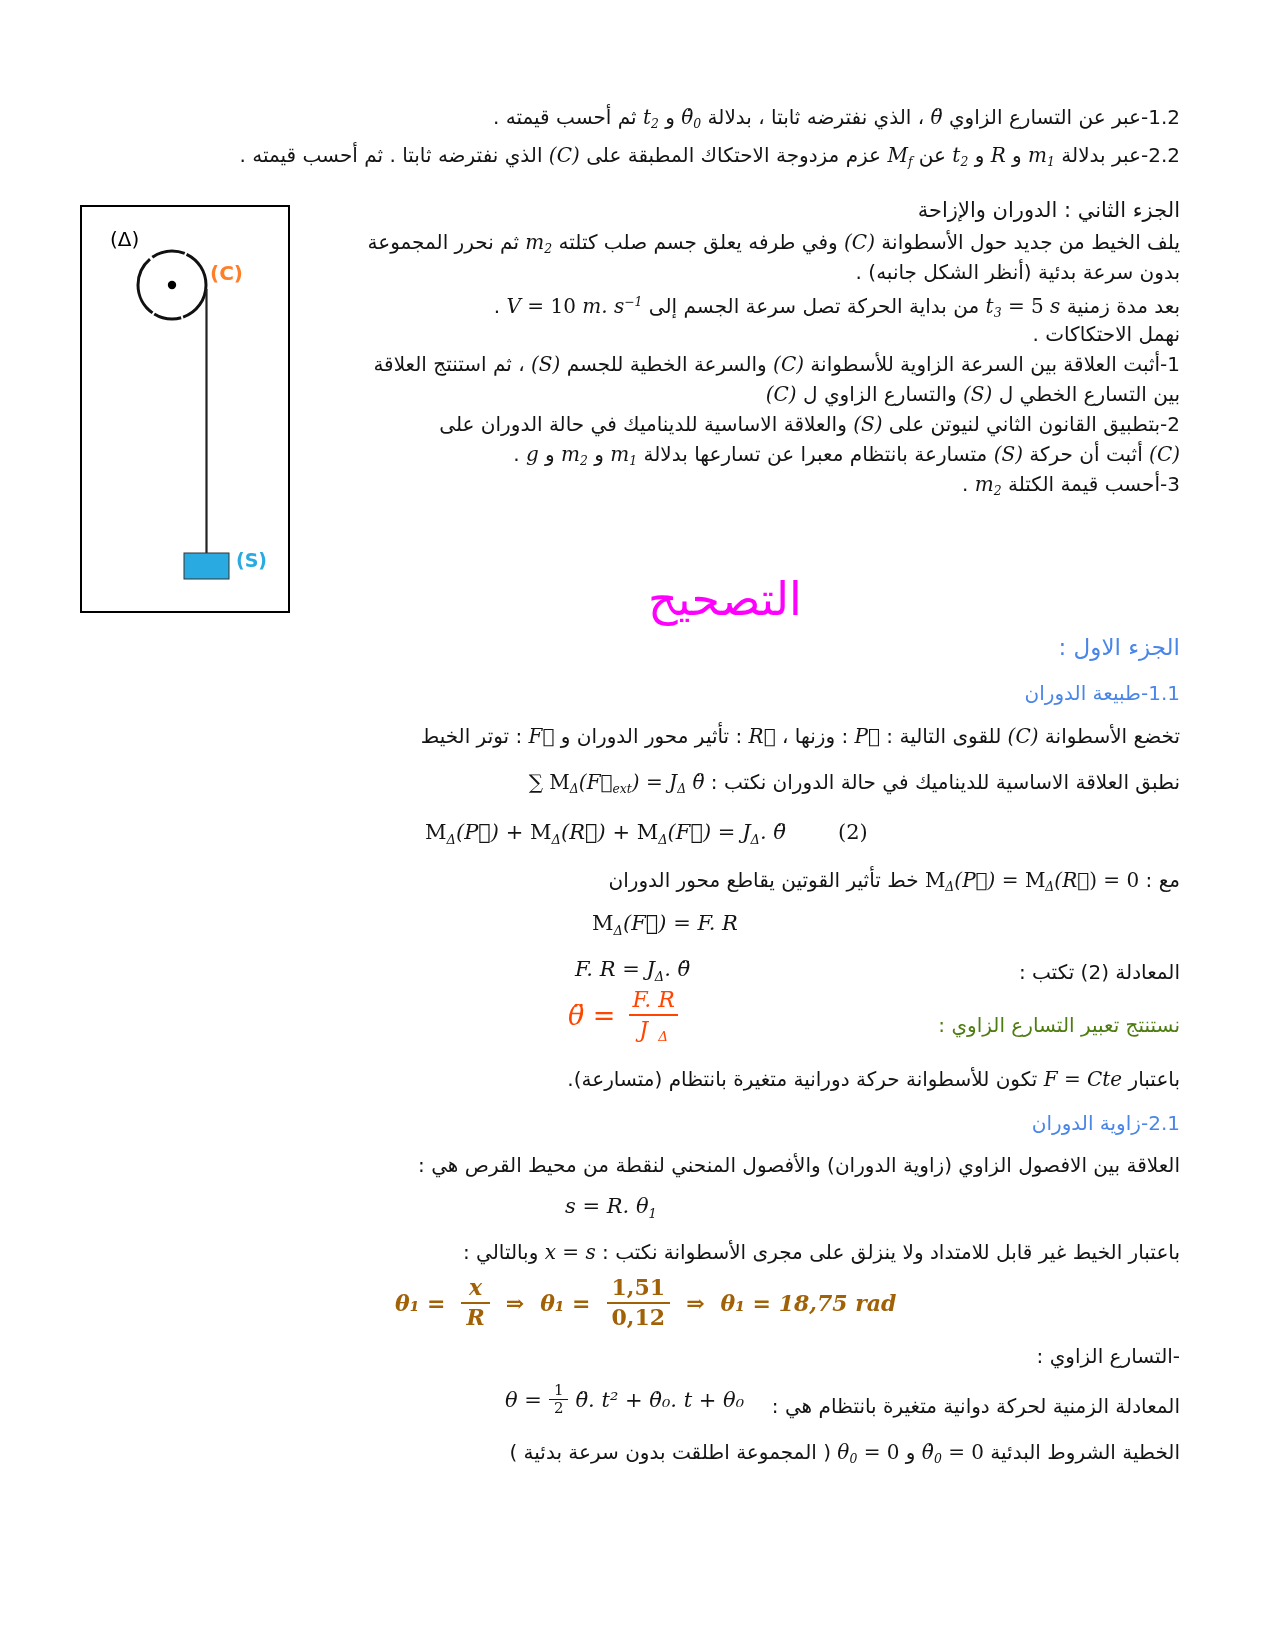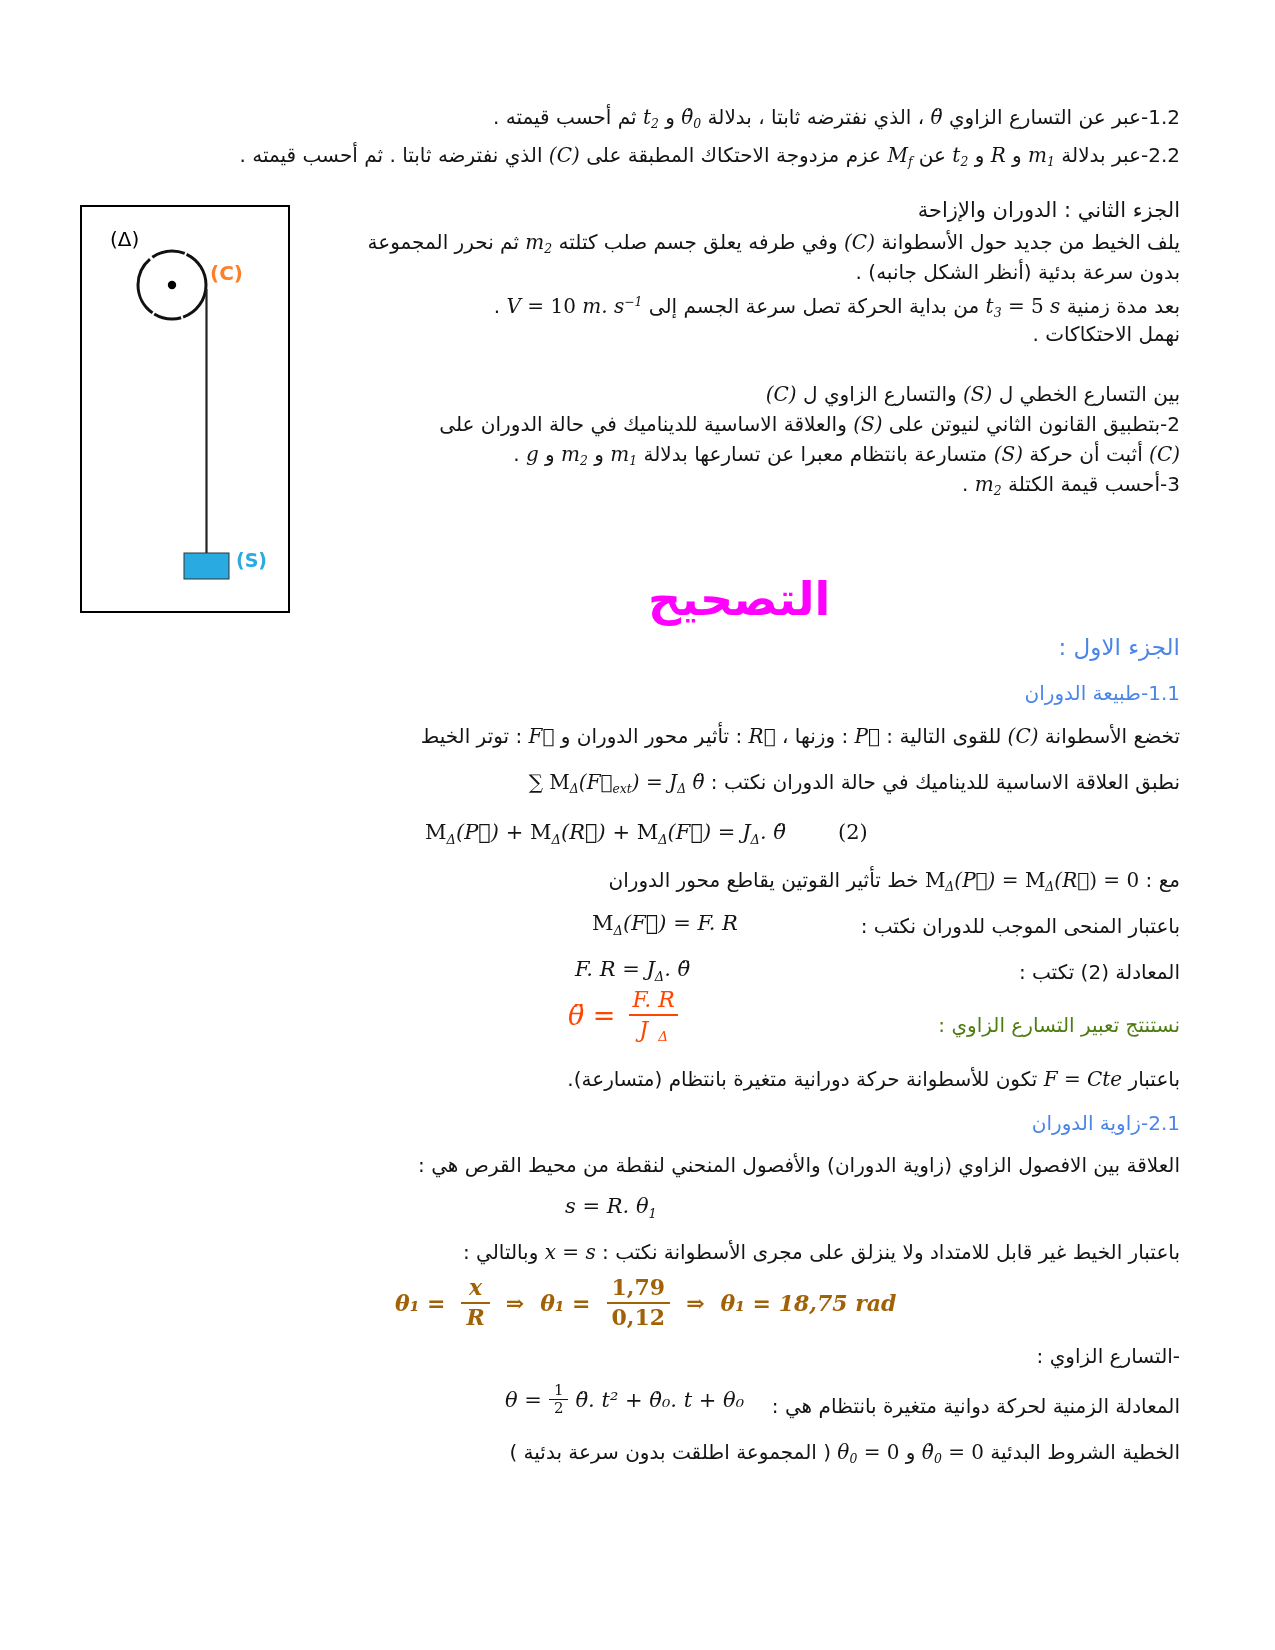--- a/index.html
+++ b/index.html
@@ -16,21 +16,21 @@
   .mf { font-family:"DejaVu Serif", serif; font-style:italic; }
   .rline .mf { font-size:20px; }
   .mf .r, .r { font-style:normal; }
   .sb { font-size:0.62em; vertical-align:-0.35em; }
   .sp { font-size:0.62em; vertical-align:0.55em; }
   .eqnum { font-style:normal; margin-left:52px; }
   
   .blue { color:#4a86e8; }
   .red  { color:#4d7c0f; }
   
-  #correction-title { left:648px; top:564px; font-size:46px; font-weight:700; color:#ff00ff; }
+  #correction-title { left:648px; top:564px; font-size:46px; font-weight:400; color:#ff00ff; }
   #part1-heading { top:624px; font-size:23px; }
   .subhead { font-size:20px; }
   .p2title { font-size:21px; }
   
   .frac { display:inline-flex; flex-direction:column; align-items:center; text-align:center; vertical-align:middle; line-height:1.25; }
   .frac .den { border-top:2px solid currentColor; }
   .frac span { padding:0 5px; }
   .frac.small { font-size:15px; line-height:1.15; }
   .frac.small .den { border-top-width:1.5px; }
   
@@ -64,36 +64,36 @@
     <span class="figlabel lbl-delta">(Δ)</span>
     <span class="figlabel lbl-c">(C)</span>
     <span class="figlabel lbl-s">(S)</span>
   </div>
 
   <div class="abs rline p2title" style="top:187px">الجزء الثاني : الدوران والإزاحة</div>
   <div class="abs rline" style="top:219px"><span class="ar">يلف الخيط من جديد حول الأسطوانة </span><span class="mf" dir="ltr"><span>(C)</span></span><span class="ar"> وفي طرفه يعلق جسم صلب كتلته </span><span class="mf" dir="ltr"><span>m</span><span class="sb">2</span></span><span class="ar"> ثم نحرر المجموعة</span></div>
   <div class="abs rline" style="top:249px"><span class="ar">بدون سرعة بدئية (أنظر الشكل جانبه) .</span></div>
   <div class="abs rline" style="top:279px"><span class="ar">بعد مدة زمنية </span><span class="mf" dir="ltr"><span>t</span><span class="sb">3</span><span class="r"> = 5 </span><span>s</span></span><span class="ar"> من بداية الحركة تصل سرعة الجسم إلى </span><span class="mf" dir="ltr"><span>V</span><span class="r"> = 10 </span><span>m. s</span><span class="sp">−1</span></span><span class="ar"> .</span></div>
   <div class="abs rline" style="top:311px"><span class="ar">نهمل الاحتكاكات .</span></div>
+  <div class="abs rline" style="top:341px"><span class="ar">1-أثبت العلاقة بين السرعة الزاوية للأسطوانة </span><span class="mf" dir="ltr"><span>(C)</span></span><span class="ar"> والسرعة الخطية للجسم </span><span class="mf" dir="ltr"><span>(S)</span></span><span class="ar"> ، ثم استنتج العلاقة</span></div>
   <div class="abs rline" style="top:371px"><span class="ar">بين التسارع الخطي ل </span><span class="mf" dir="ltr"><span>(S)</span></span><span class="ar"> والتسارع الزاوي ل </span><span class="mf" dir="ltr"><span>(C)</span></span></div>
   <div class="abs rline" style="top:401px"><span class="ar">2-بتطبيق القانون الثاني لنيوتن على </span><span class="mf" dir="ltr"><span>(S)</span></span><span class="ar"> والعلاقة الاساسية للديناميك في حالة الدوران على</span></div>
   <div class="abs rline" style="top:431px"><span class="mf" dir="ltr"><span>(C)</span></span><span class="ar"> أثبت أن حركة </span><span class="mf" dir="ltr"><span>(S)</span></span><span class="ar"> متسارعة بانتظام معبرا عن تسارعها بدلالة </span><span class="mf" dir="ltr"><span>m</span><span class="sb">1</span></span><span class="ar"> و </span><span class="mf" dir="ltr"><span>m</span><span class="sb">2</span></span><span class="ar"> و </span><span class="mf" dir="ltr"><span>g</span></span><span class="ar"> .</span></div>
   <div class="abs rline" style="top:461px"><span class="ar">3-أحسب قيمة الكتلة </span><span class="mf" dir="ltr"><span>m</span><span class="sb">2</span></span><span class="ar"> .</span></div>
 
   <div class="abs" id="correction-title">التصحيح</div>
 
   <div class="abs rline blue" id="part1-heading">الجزء الاول :</div>
   <div class="abs rline blue subhead" style="top:670px">1.1-طبيعة الدوران</div>
 
   <div class="abs rline" style="top:713px"><span class="ar">تخضع الأسطوانة </span><span class="mf" dir="ltr"><span>(C)</span></span><span class="ar"> للقوى التالية : </span><span class="mf" dir="ltr"><span>P⃗</span></span><span class="ar"> : وزنها ، </span><span class="mf" dir="ltr"><span>R⃗</span></span><span class="ar"> : تأثير محور الدوران و </span><span class="mf" dir="ltr"><span>F⃗</span></span><span class="ar"> : توتر الخيط</span></div>
   <div class="abs rline" style="top:759px"><span class="ar">نطبق العلاقة الاساسية للديناميك في حالة الدوران نكتب : </span><span class="mf" dir="ltr"><span class="r">∑ M</span><span class="sb">Δ</span><span>(</span><span>F⃗</span><span class="sb">ext</span><span>) = </span><span>J</span><span class="sb">Δ</span><span> θ̈</span></span></div>
   <div class="abs lline" style="left:425px; top:812px"><span class="mf" dir="ltr"><span class="r">M</span><span class="sb">Δ</span><span>(</span><span>P⃗</span><span>) + </span><span class="r">M</span><span class="sb">Δ</span><span>(</span><span>R⃗</span><span>) + </span><span class="r">M</span><span class="sb">Δ</span><span>(</span><span>F⃗</span><span>) = </span><span>J</span><span class="sb">Δ</span><span>. θ̈</span><span class="eqnum">(2)</span></span></div>
   <div class="abs rline" style="top:857px"><span class="ar">مع : </span><span class="mf" dir="ltr"><span class="r">M</span><span class="sb">Δ</span><span>(</span><span>P⃗</span><span>) = </span><span class="r">M</span><span class="sb">Δ</span><span>(</span><span>R⃗</span><span class="r">) = 0</span></span><span class="ar"> خط تأثير القوتين يقاطع محور الدوران</span></div>
 
-  <div class="abs rline" style="top:903px">باعتبار المنحى الموجب للدوران نكتب :</div>
   <div class="abs lline" style="left:592px; top:903px"><span class="mf" dir="ltr"><span class="r">M</span><span class="sb">Δ</span><span>(</span><span>F⃗</span><span>) = </span><span>F. R</span></span></div>
 
   <div class="abs rline" style="top:949px">المعادلة (2) تكتب :</div>
   <div class="abs lline" style="left:575px; top:949px"><span class="mf" dir="ltr"><span>F. R</span><span class="r"> = </span><span>J</span><span class="sb">Δ</span><span>. θ̈</span></span></div>
 
   <div class="abs rline red" style="top:1002px">نستنتج تعبير التسارع الزاوي :</div>
   <div class="abs lline" id="eqA">
     <span class="mf lhs">θ̈ =</span>
     <span class="frac">
       <span class="mf num">F. R</span>
@@ -110,21 +110,21 @@
 
   <div class="abs lline mf" id="eqB">
     <span>θ₁ =</span>
     <span class="frac">
       <span class="num">x</span>
       <span class="den">R</span>
     </span>
     <span class="r">⇒</span>
     <span>θ₁ =</span>
     <span class="frac">
-      <span class="num r">1,79</span>
+      <span class="num r">1,51</span>
       <span class="den r">0,12</span>
     </span>
     <span class="r">⇒</span>
     <span>θ₁ = 18,75 rad</span>
   </div>
 
   <div class="abs rline" style="top:1333px"><span class="ar">-التسارع الزاوي :</span></div>
 
   <div class="abs rline" style="top:1383px">المعادلة الزمنية لحركة دوانية متغيرة بانتظام هي :</div>
   <div class="abs lline" id="eqC">

